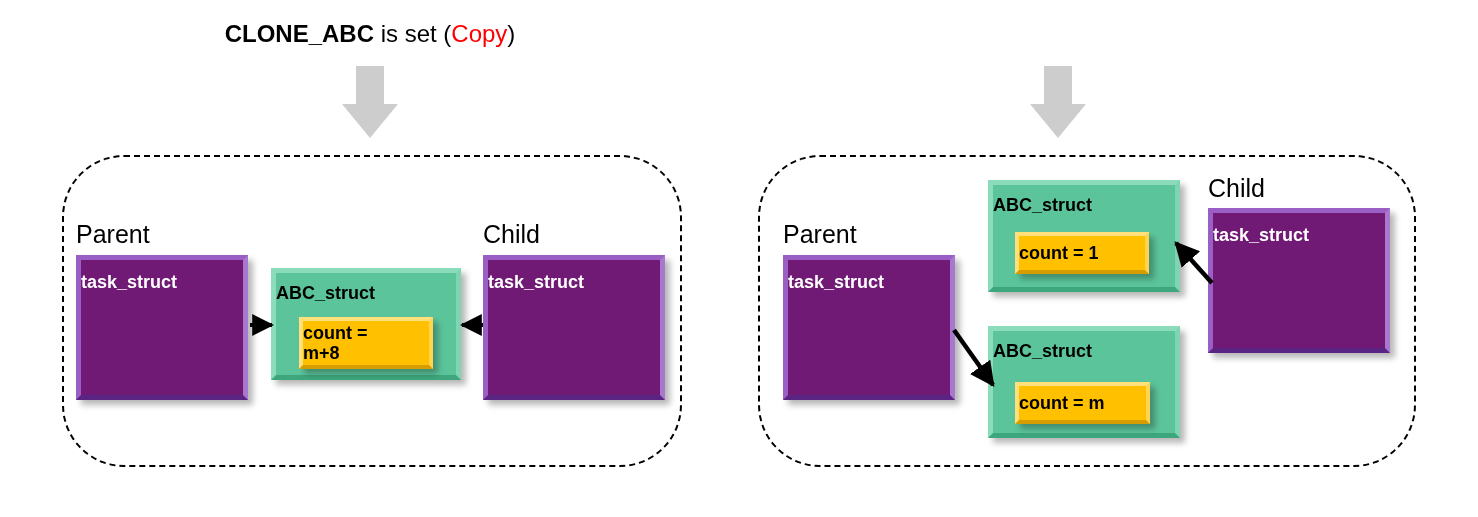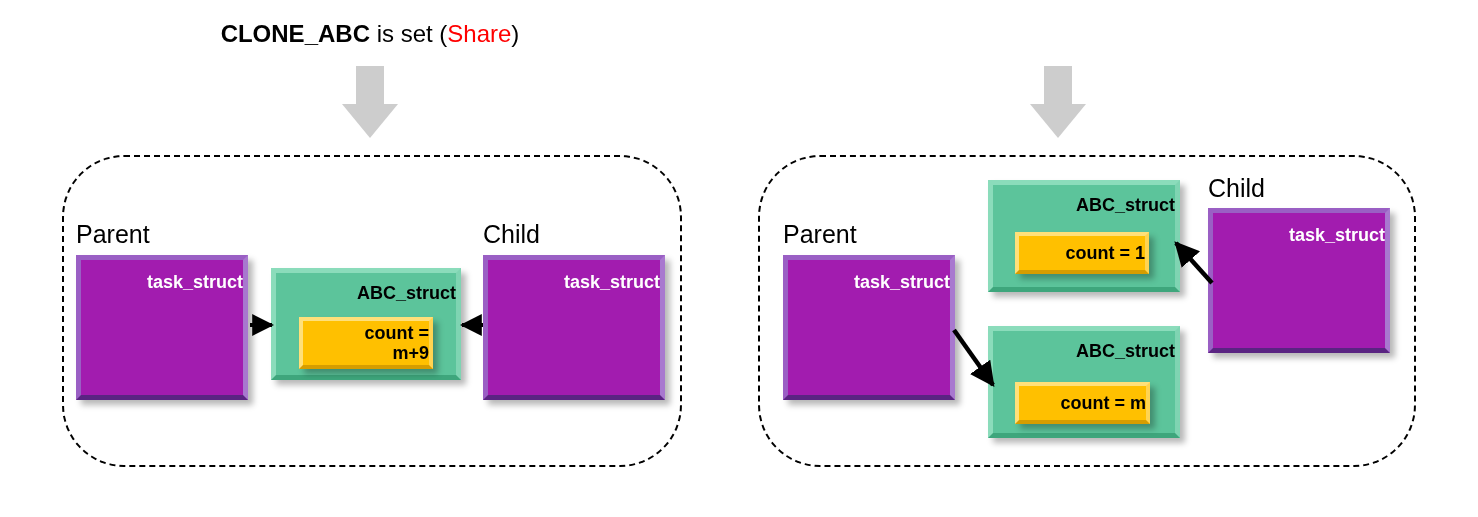--- a/index.html
+++ b/index.html
@@ -85,21 +85,21 @@
   }
   .box3d .face {
     position: absolute;
     left: 0; top: 0;
     width: 100%;
     height: 100%;
     box-sizing: border-box;
   }
 
   .box-purple .face {
-    background: #a21caf;
+    background: #701a75;
     border-top: 5px solid #9a5fc4;
     border-left: 5px solid #9a5fc4;
     border-right: 5px solid #a878cf;
     border-bottom: 5px solid #5a2482;
   }
   .box-green .face {
     background: #5cc49b;
     border-top: 5px solid #8bdcbb;
     border-left: 5px solid #8bdcbb;
     border-right: 5px solid #7fd4b2;
@@ -110,21 +110,21 @@
     border-top: 4px solid #ffe07a;
     border-left: 4px solid #ffe07a;
     border-right: 4px solid #ffd451;
     border-bottom: 4px solid #d69d00;
   }
 
   .box-label {
     position: absolute;
     left: 0;
     width: 100%;
-    text-align: right;
+    text-align: left;
     font-weight: bold;
     line-height: 1.12;
     white-space: pre-line;
   }
   .label-task {
     top: 12px;
     font-size: 18px;
     color: #ffffff;
   }
   .label-struct {
@@ -147,21 +147,21 @@
     height: 517px;
     pointer-events: none;
   }
 </style>
 </head>
 <body>
 
 <div class="stage">
 
   <div class="panel-title" style="left:110px; top:22px; width:520px;">
-    <span class="flag">CLONE_ABC</span><span class="mid"> is set (</span><span class="mode">Share</span><span class="mid">)</span>
+    <span class="flag">CLONE_ABC</span><span class="mid"> is set (</span><span class="mode">Copy</span><span class="mid">)</span>
   </div>
 
   <div class="gray-arrow" style="left:342px; top:66px;">
     <div class="shaft"></div>
     <div class="head"></div>
   </div>
 
   <div class="dashed-box" style="left:62px; top:155px; width:620px; height:312px;"></div>
 
   <div class="caption" style="left:76px; top:222px; width:172px;">Parent</div>
@@ -173,21 +173,21 @@
   </div>
 
   <div class="box3d box-green" style="left:271px; top:268px; width:190px; height:112px;">
     <div class="face">
       <div class="box-label label-struct">ABC_struct</div>
     </div>
   </div>
   <div class="box3d box-gold" style="left:299px; top:317px; width:134px; height:52px;">
     <div class="face">
       <div class="box-label label-count">count =
-m+9</div>
+m+8</div>
     </div>
   </div>
 
   <div class="caption" style="left:483px; top:222px; width:182px;">Child</div>
 
   <div class="box3d box-purple" style="left:483px; top:255px; width:182px; height:145px;">
     <div class="face">
       <div class="box-label label-task">task_struct</div>
     </div>
   </div>

